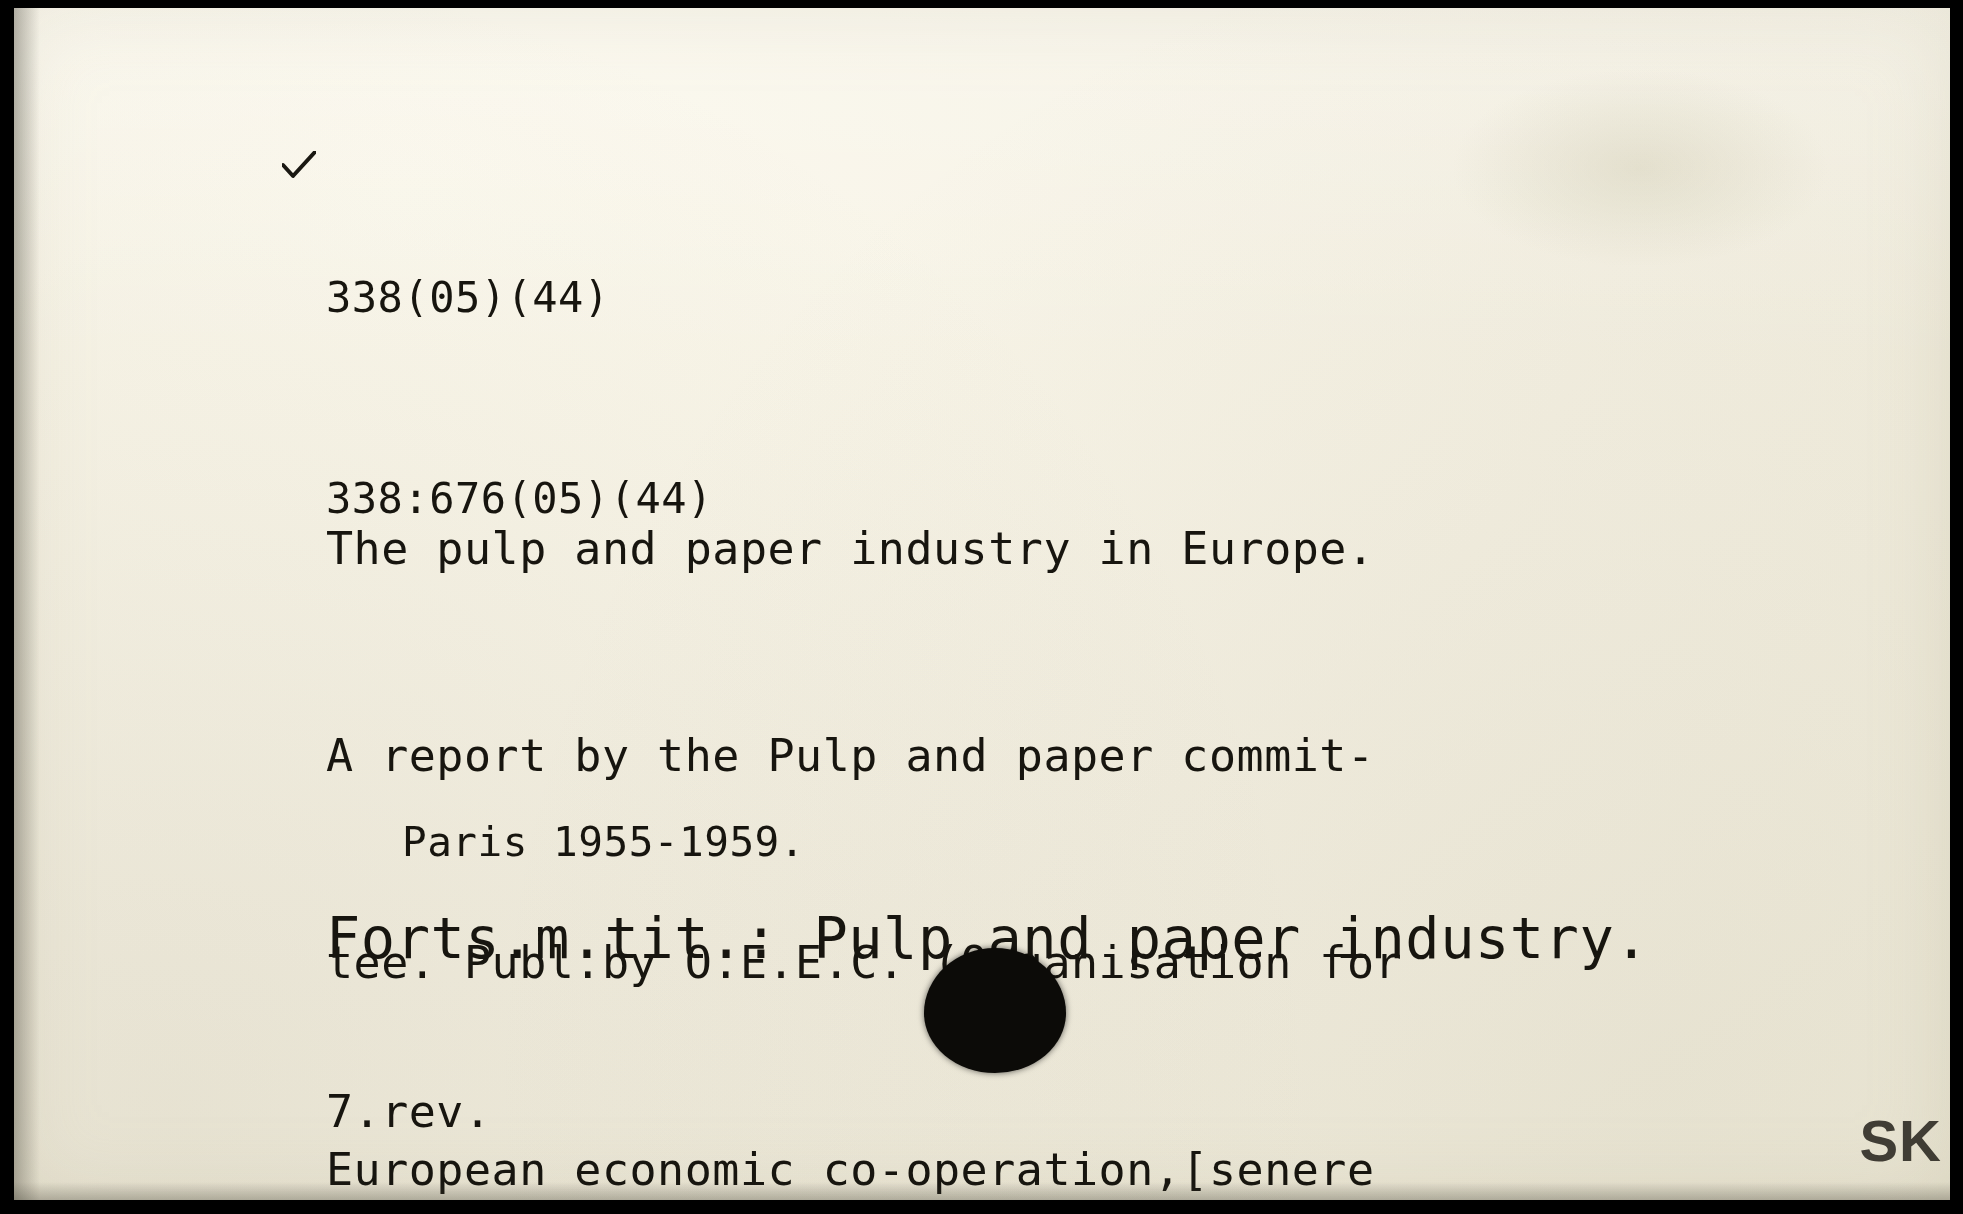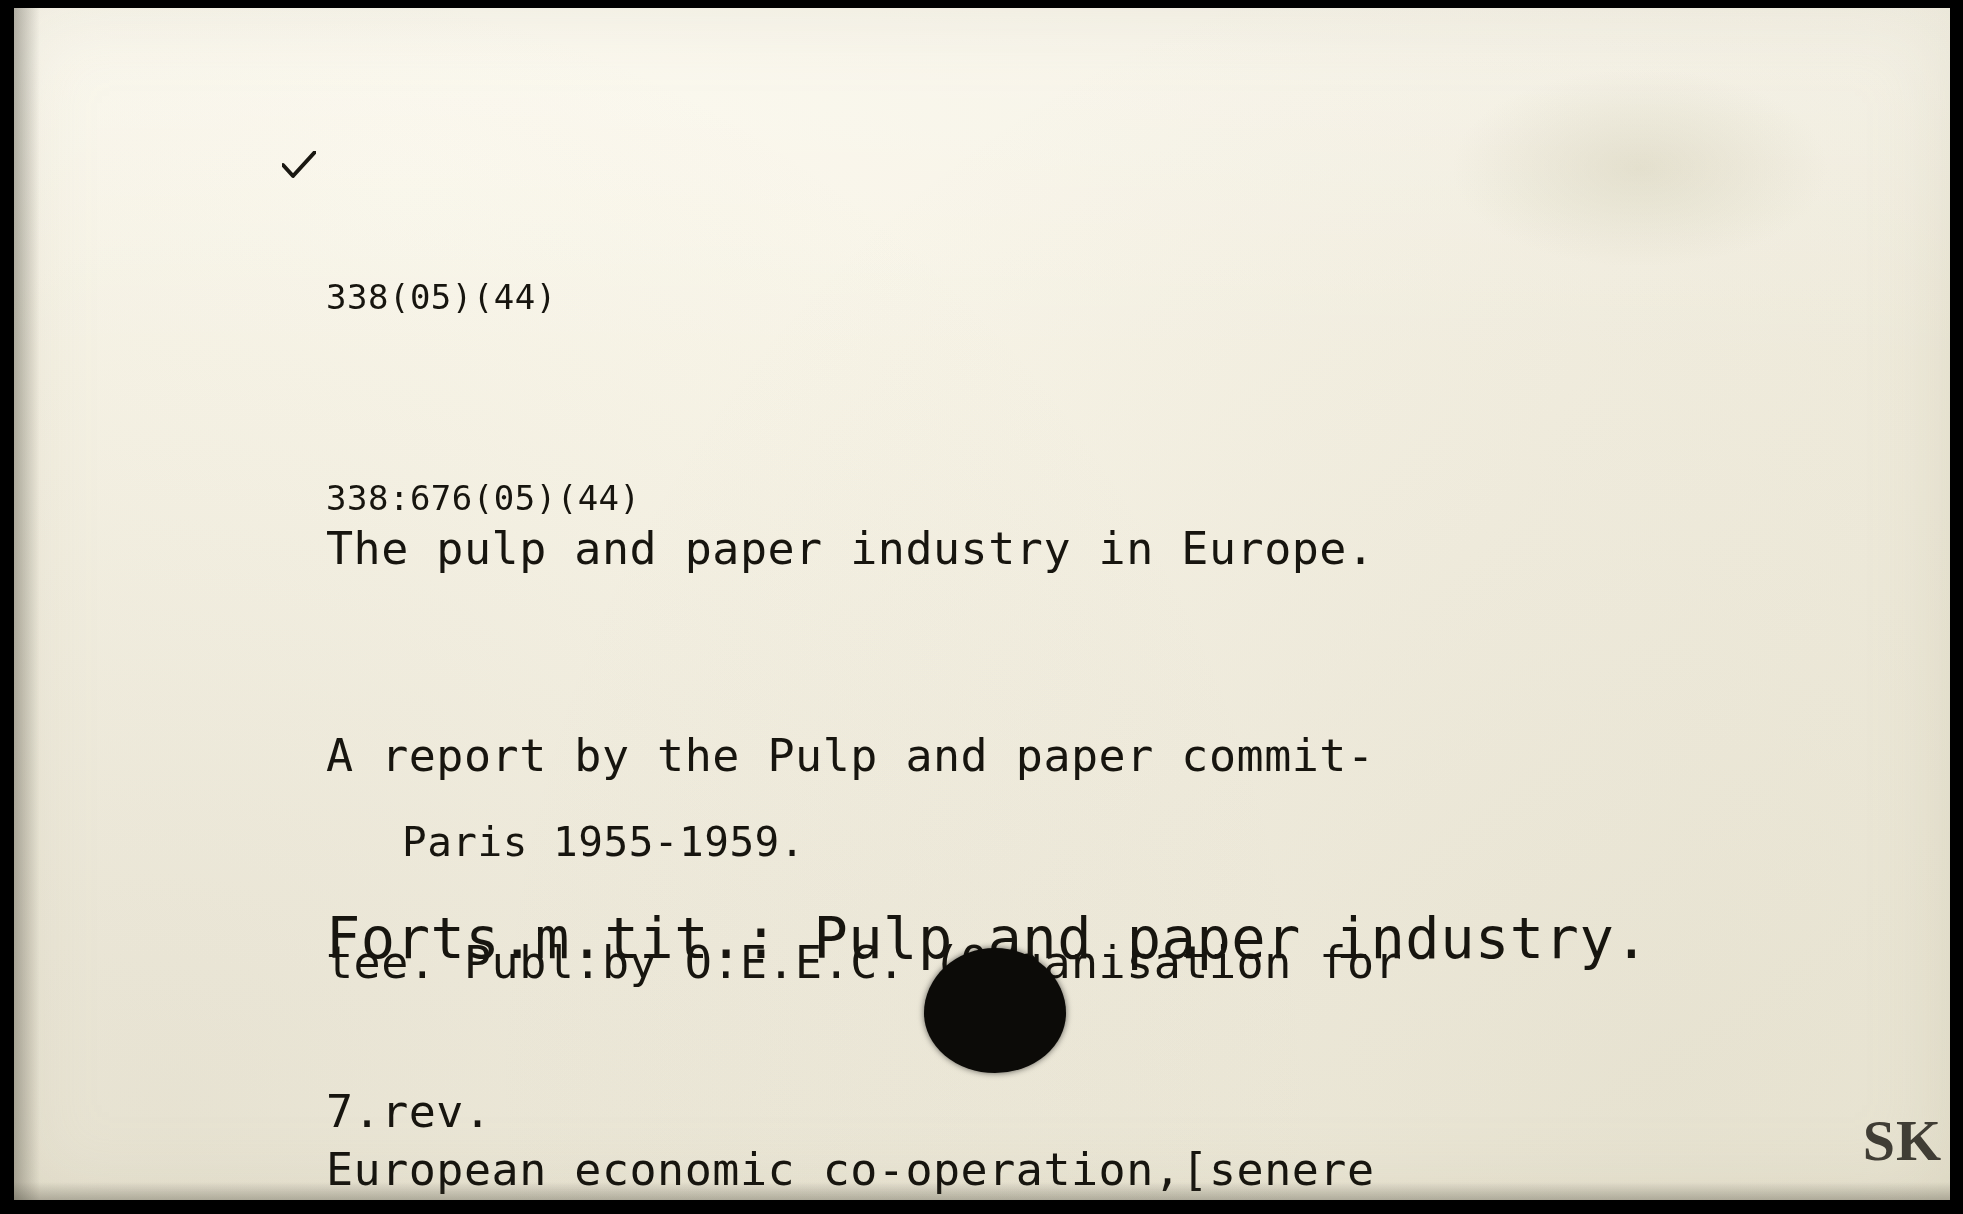--- a/index.html
+++ b/index.html
@@ -60,21 +60,21 @@
     color: #17150f;
     font-family: "DejaVu Sans Mono", monospace;
     white-space: pre;
     letter-spacing: 0.5px;
   }
 
   
   .callnumbers {
     left: 312px;
     top: 122px;
-    font-size: 34px;
+    font-size: 42px;
     line-height: 67px;
   }
   .callnumbers div { white-space: pre; }
 
   
   .checkmark {
     position: absolute;
     left: 268px;
     top: 143px;
     width: 34px;
@@ -125,21 +125,21 @@
     background: #0c0b08;
     border-radius: 50% 50% 50% 50% / 52% 52% 48% 48%;
     box-shadow: 0 0 6px rgba(0,0,0,0.6);
   }
 
   
   .stamp {
     position: absolute;
     right: 8px;
     bottom: 26px;
-    font-family: Liberation Serif, serif;
+    font-family: Liberation Sans, sans-serif;
     font-weight: 700;
     font-size: 58px;
     letter-spacing: 1px;
     color: #2a2720;
     opacity: 0.88;
   }
 
   
   .smudge {
     position: absolute;

